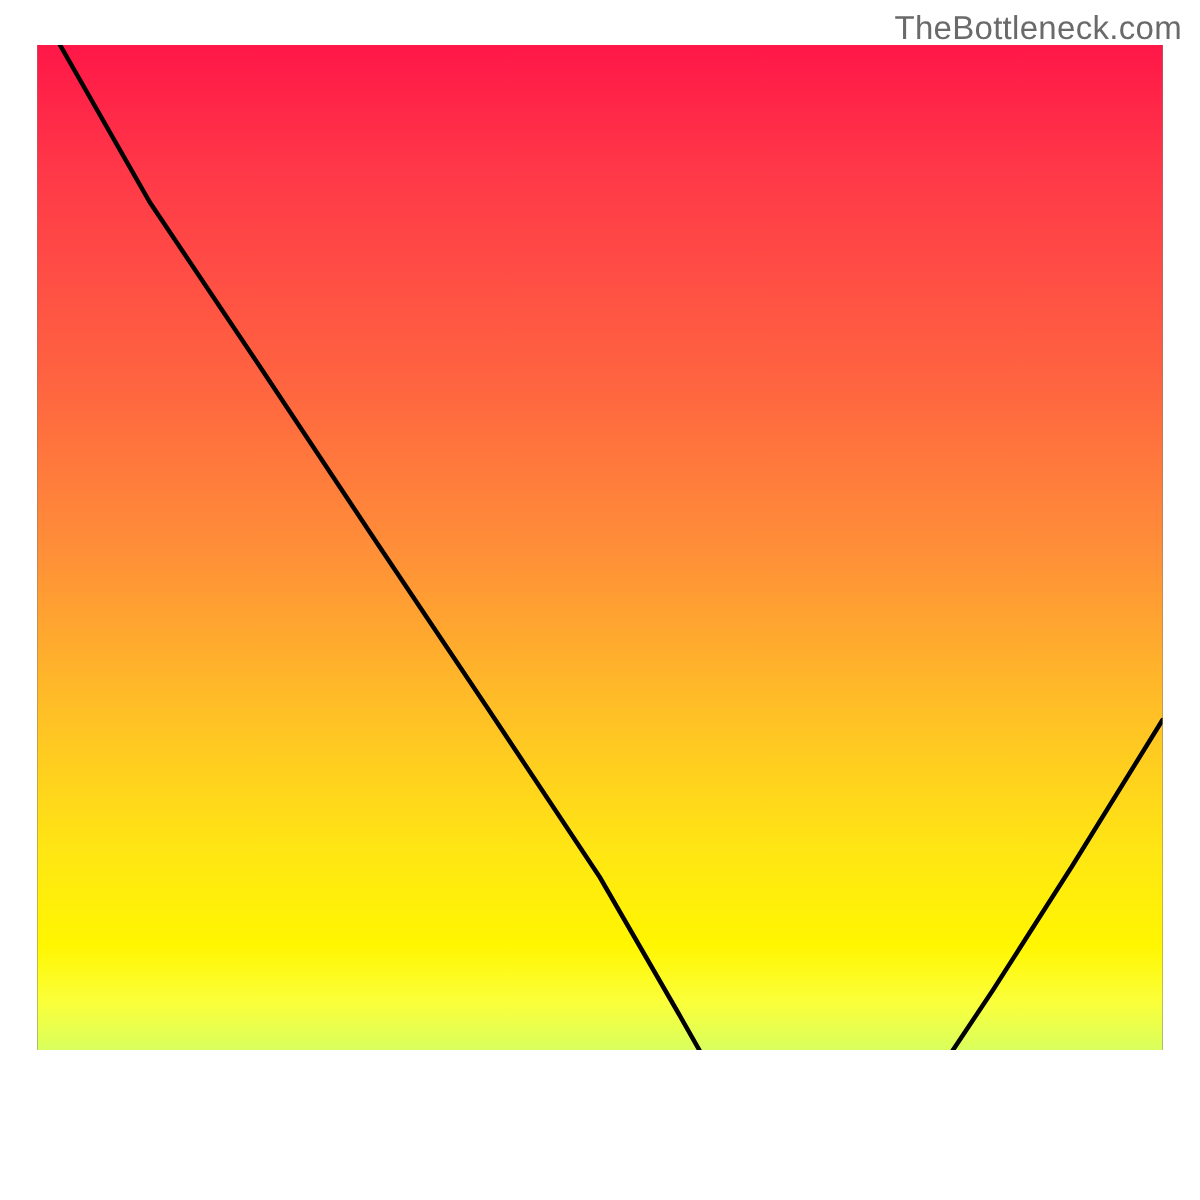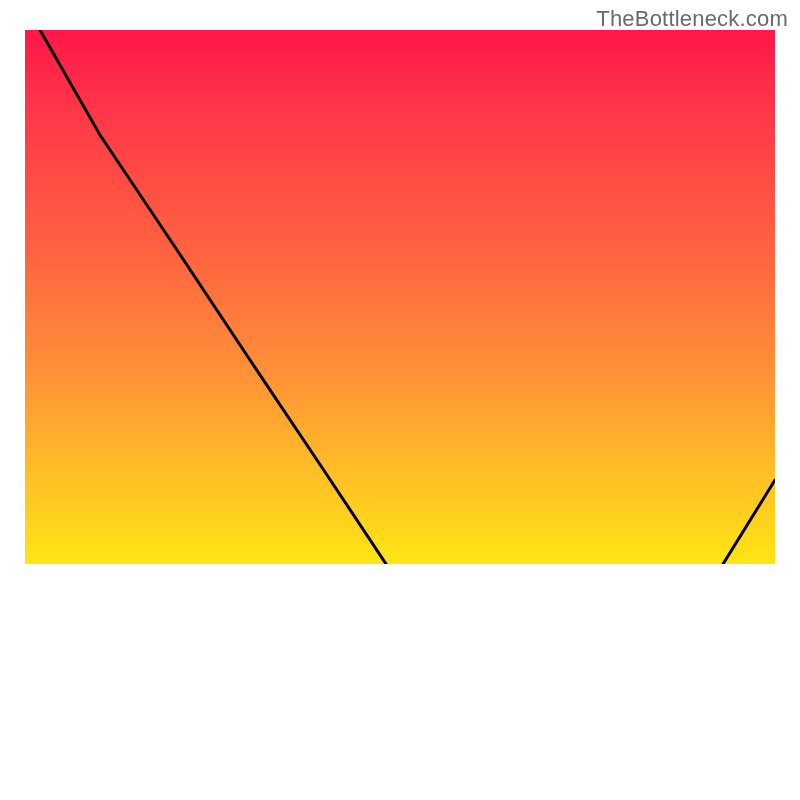--- a/index.html
+++ b/index.html
@@ -3,21 +3,21 @@
 <meta charset="utf-8">
 <style>
   body {
     margin: 0;
     padding: 0;
     background: #fff;
     font-family: Arial, Helvetica, sans-serif;
   }
   .chart-wrap {
     width: 800px;
-    height: 564px;
+    height: 700px;
     position: relative;
     border-radius: 12px;
   }
   .watermark {
     position: absolute;
     top: 6px;
     right: 12px;
     color: #6a6a6a;
     font-size: 22px;
     font-weight: 500;

